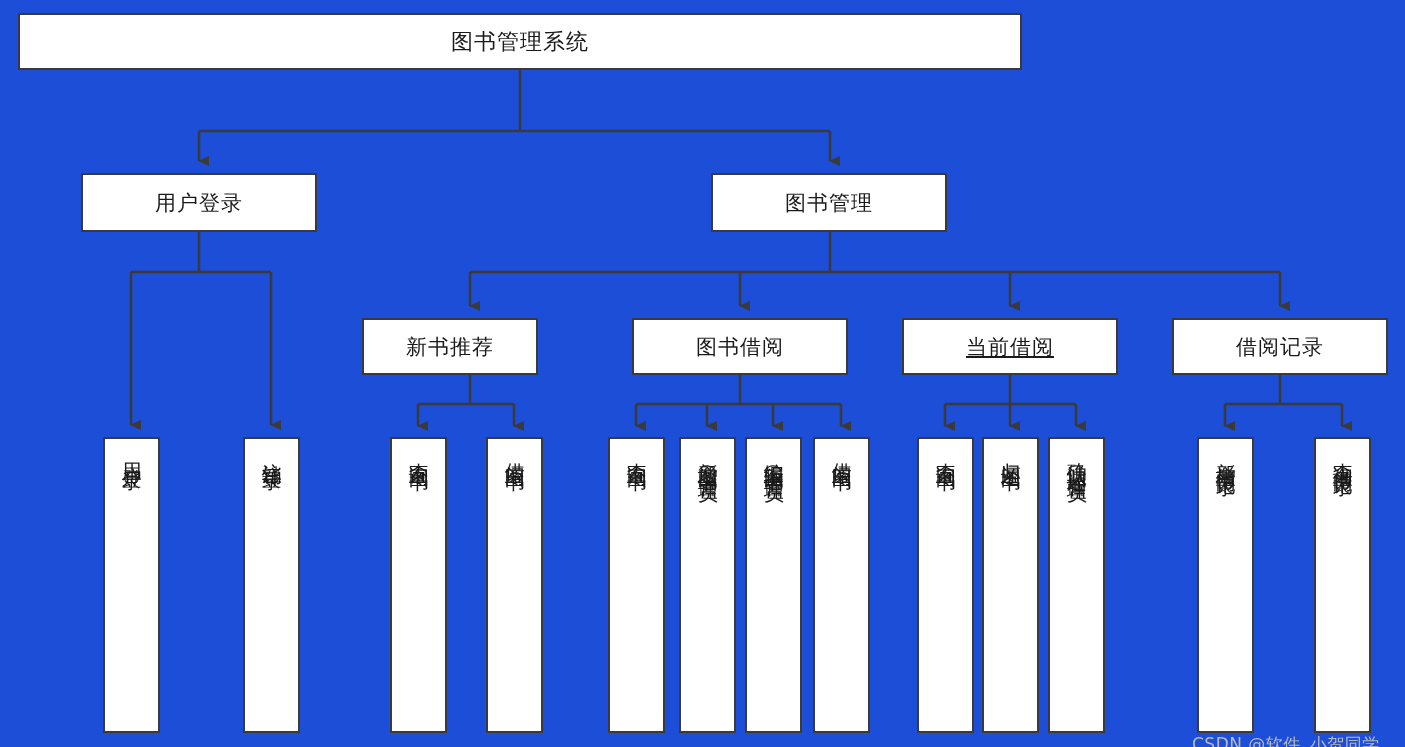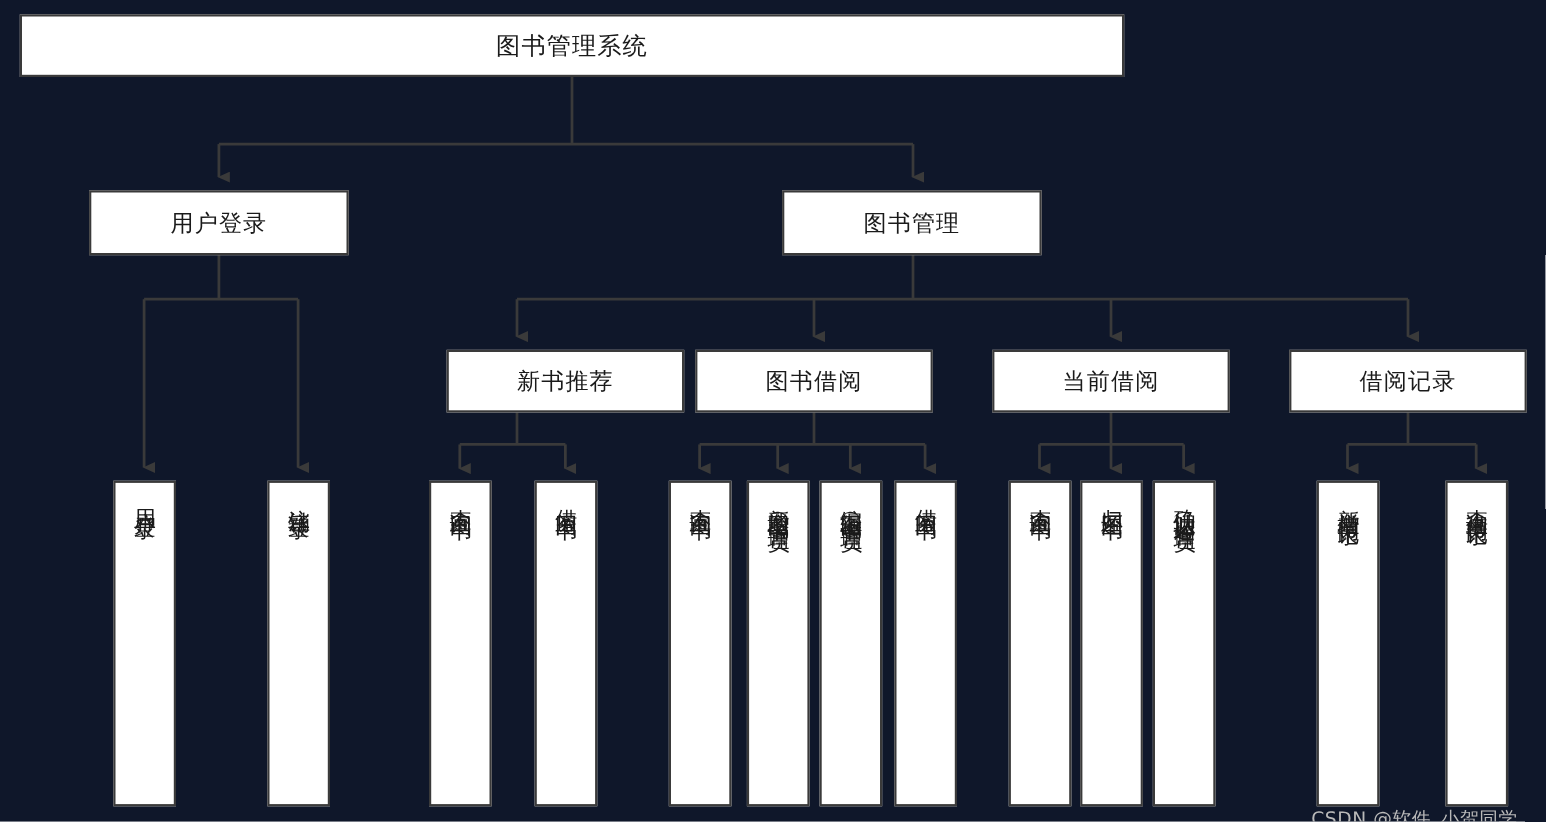--- a/index.html
+++ b/index.html
@@ -1,17 +1,17 @@
 <!DOCTYPE html>
 <html><head>
 <meta charset="utf-8">
 <style>
   html,body{margin:0;padding:0;background:#ffffff;}
   body{font-family:"DejaVu Sans","Liberation Sans",sans-serif;}
-  #canvas{position:relative;width:1405px;height:747px;background:#0f172a;overflow:hidden;}
+  #canvas{position:relative;width:1405px;height:747px;background:#1d4ed8;overflow:hidden;}
   svg.links{position:absolute;left:0;top:0;width:1405px;height:747px;pointer-events:none;}
   .node{position:absolute;box-sizing:border-box;border:2px solid #3a3a3a;background:#ffffff;
         display:flex;align-items:center;justify-content:center;text-align:center;color:#1a1a1a;}
   .node.h{font-size:21px;letter-spacing:1px;}
   .node.root{font-size:22px;letter-spacing:1px;}
   .node.v{writing-mode:vertical-rl;text-orientation:upright;font-size:20px;letter-spacing:3px;
           padding-top:8px;line-height:1.18;justify-content:flex-start;align-items:center;}
   .node.v span{writing-mode:vertical-rl;text-orientation:upright;}
   .watermark{position:absolute;color:#b9b9b9;font-size:17px;letter-spacing:0.5px;white-space:nowrap;margin-top:18px;}
 </style>
@@ -74,27 +74,27 @@
     <span>图书管理系统</span>
   </div>
 
   <div class="node h" style="left:81px;top:173px;width:236px;height:59px;">
     <span>用户登录</span>
   </div>
   <div class="node h" style="left:711px;top:173px;width:236px;height:59px;justify-content:center;">
     <span>图书管理</span>
   </div>
 
-  <div class="node h" style="left:362px;top:318px;width:216px;height:57px;margin-left:44px;">
+  <div class="node h" style="left:362px;top:318px;width:176px;height:57px;">
     <span>新书推荐</span>
   </div>
   <div class="node h" style="left:632px;top:318px;width:216px;height:57px;font-family:Liberation Serif, serif;">
     <span>图书借阅</span>
   </div>
-  <div class="node h" style="left:902px;top:318px;width:216px;height:57px;">
+  <div class="node h" style="left:902px;top:318px;width:216px;height:57px;text-decoration:underline;">
     <span>当前借阅</span>
   </div>
   <div class="node h" style="left:1172px;top:318px;width:216px;height:57px;">
     <span>借阅记录</span>
   </div>
 
   <div class="node v" style="left:103px;top:437px;width:57px;height:296px;">
     <span>用户登录</span>
   </div>
   <div class="node v" style="left:243px;top:437px;width:57px;height:296px;">

